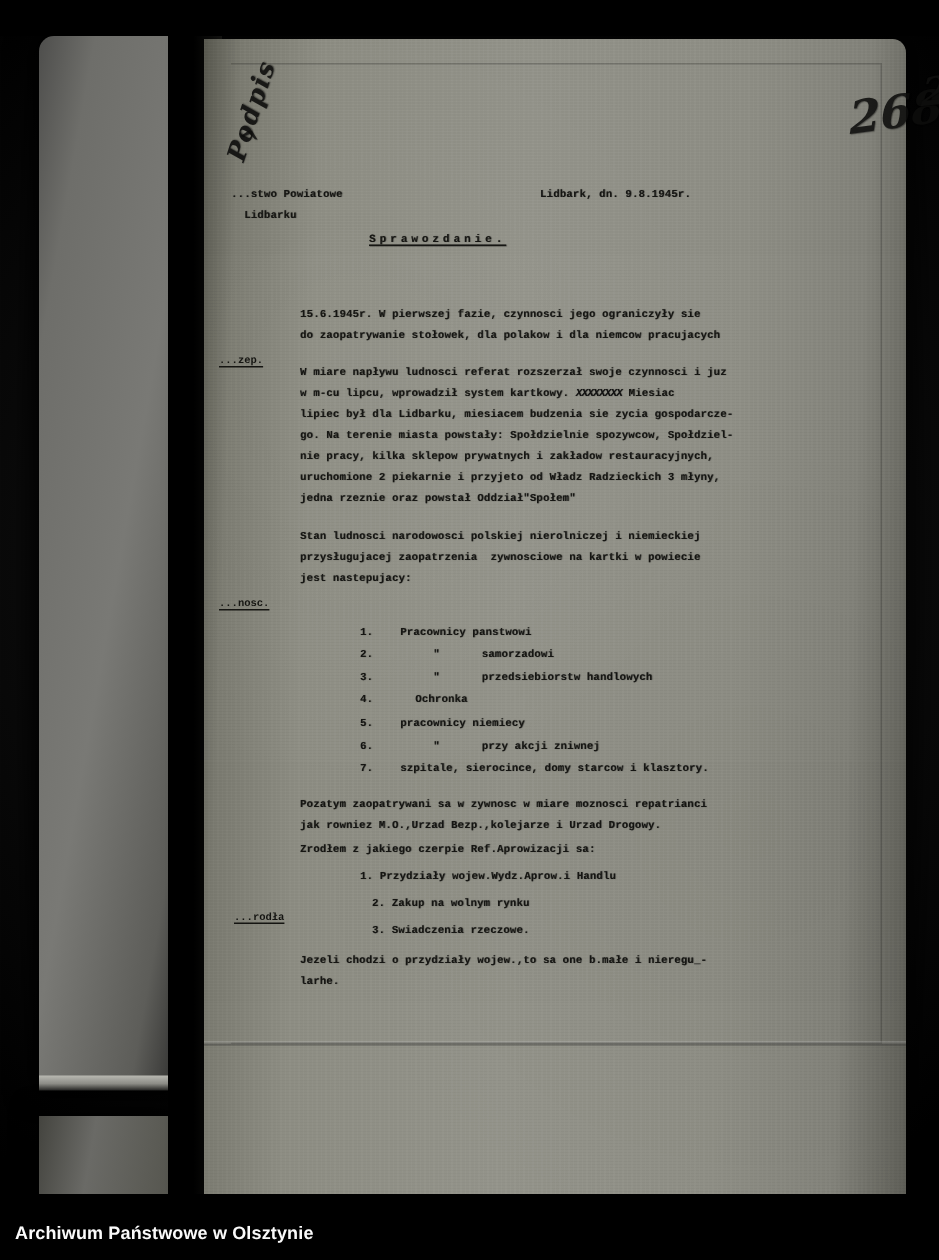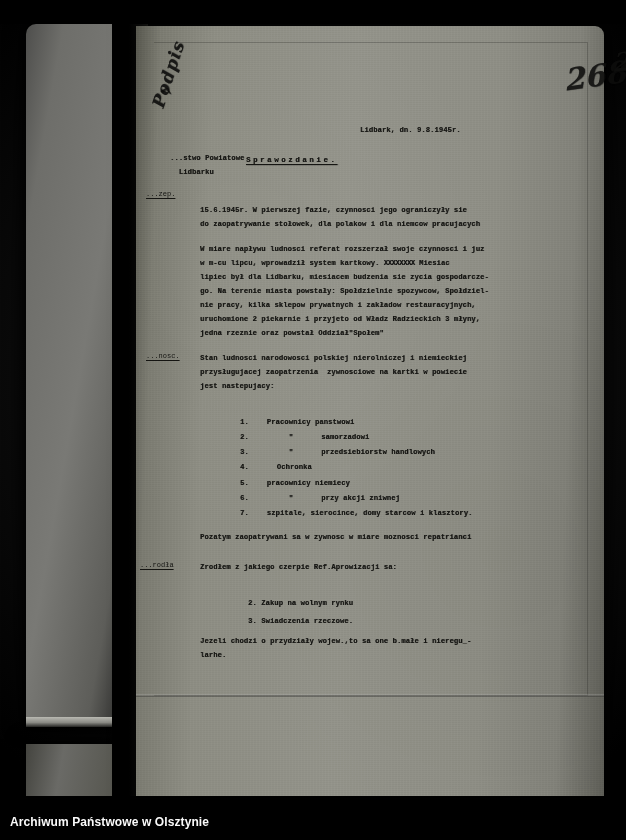--- a/index.html
+++ b/index.html
@@ -140,50 +140,52 @@
     font-family: "Liberation Mono", "DejaVu Sans Mono", monospace;
     font-size: 7.1px;
     line-height: 13.6px;
     font-weight: 700;
     letter-spacing: 0.12px;
     text-shadow: 0.4px 0.3px 0.6px rgba(0,0,0,0.55);
     pointer-events: none;
   }
   .typed .ln { position: absolute; white-space: pre; }
 
-  .letterhead { left: 34px; margin-top: 28px; }
+  .letterhead { left: 18px; }
   .datestamp  { left: 222px; top: 0; }
 
   .doc-title {
     position: absolute;
     left: 110px;
     top: 40px;
     font-size: 7.4px;
     font-weight: 700;
     letter-spacing: 2.6px;
     text-decoration: underline;
     text-underline-offset: 2px;
   }
 
   .margin-label {
     position: absolute;
     font-family: "Liberation Mono", "DejaVu Sans Mono", monospace;
     font-size: 7px;
-    font-weight: 400;
+    font-weight: 700;
     color: #141411;
     text-decoration: underline;
     text-underline-offset: 1.5px;
     white-space: nowrap;
+    margin-top: 47px;
   }
 
   .strike-block {
     display: inline-block;
     position: relative;
     color: #101010;
     letter-spacing: -0.4px;
+    font-style: italic;
   }
 
   
   .handwriting {
     position: absolute;
     font-family: "DejaVu Serif", serif;
     color: #0d0d0c;
     font-style: italic;
     font-weight: 700;
     pointer-events: none;
@@ -260,34 +262,36 @@
 
       <div class="ln" style="left:104px; top:435px;"><span>4.</span><span style="display:inline-block;width:28px"></span><span>Ochronka</span></div>
 
       <div class="ln" style="left:104px; top:451px;"><span>5.</span><span style="display:inline-block;width:18px"></span><span>pracownicy niemiecy</span></div>
 
       <div class="ln" style="left:104px; top:466px;"><span>6.</span><span style="display:inline-block;width:40px"></span><span>"</span><span style="display:inline-block;width:28px"></span><span>przy akcji zniwnej</span></div>
 
       <div class="ln" style="left:104px; top:481px;"><span>7.</span><span style="display:inline-block;width:18px"></span><span>szpitale, sierocince, domy starcow i klasztory.</span></div>
 
       <div class="ln" style="left:64px; top:505px;">Pozatym zaopatrywani sa w zywnosc w miare moznosci repatrianci</div>
+      <div class="ln" style="left:64px; top:519px;">jak rowniez M.O.,Urzad Bezp.,kolejarze i Urzad Drogowy.</div>
 
       <div class="ln" style="left:64px; top:535px;">Zrodłem z jakiego czerpie Ref.Aprowizacji sa:</div>
 
+      <div class="ln" style="left:104px; top:553px;">1. Przydziały wojew.Wydz.Aprow.i Handlu</div>
       <div class="ln" style="left:112px; top:571px;">2. Zakup na wolnym rynku</div>
       <div class="ln" style="left:112px; top:589px;">3. Swiadczenia rzeczowe.</div>
 
       <div class="ln" style="left:64px; top:609px;">Jezeli chodzi o przydziały wojew.,to sa one b.małe i nieregu_-</div>
       <div class="ln" style="left:64px; top:623px;">larhe.</div>
 
     </div>
 
     <div class="margin-label" style="left:10px; top:164px;">...zep.</div>
     <div class="margin-label" style="left:10px; top:326px;">...nosc.</div>
-    <div class="margin-label" style="left:4px; top:535px;">...rodła</div>
+    <div class="margin-label" style="left:20px; top:535px;">...rodła</div>
 
     <div class="handwriting hw-num-a">268</div>
     <div class="handwriting hw-num-b">2864</div>
 
     <div class="handwriting hw-margin">Podpis</div>
     <div class="handwriting hw-caret">^</div>
 
     <div class="crease"></div>
     <div class="grain"></div>
   </div>

